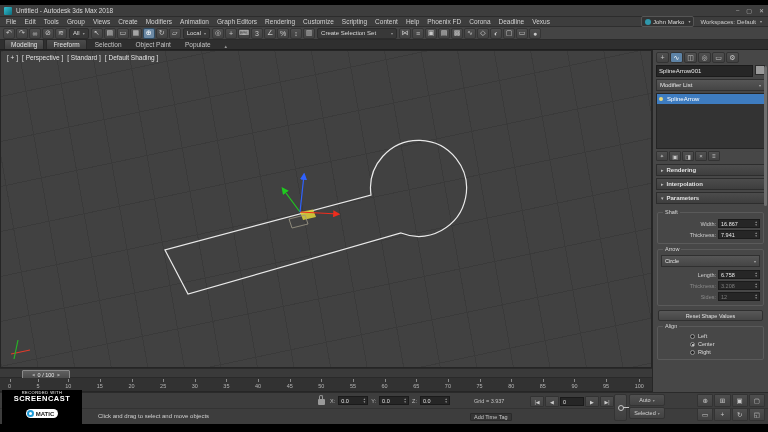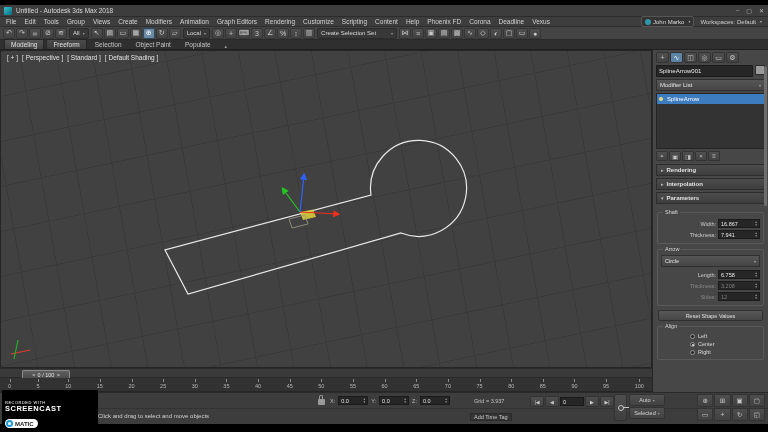--- a/index.html
+++ b/index.html
@@ -150,22 +150,22 @@
   .modecol{display:flex;flex-direction:column;gap:1px;}
   .mode-btn{height:12px;min-width:36px;background:linear-gradient(#505050,#424242);border:1px solid #333;
     border-radius:2px;font-size:5.5px;color:#d6d6d6;display:flex;align-items:center;justify-content:center;gap:2px;box-sizing:border-box;}
   .mode-btn::after{content:"▾";font-size:4px;color:#999;}
   .nav{position:absolute;right:3px;top:394px;width:68px;height:27px;display:grid;
     grid-template-columns:repeat(4,1fr);gap:1px;z-index:4;}
   .nav-btn{display:flex;align-items:center;justify-content:center;font-size:6.5px;color:#c9c9c9;
     background:linear-gradient(#4e4e4e,#414141);border:1px solid #333;border-radius:1px;box-sizing:border-box;}
 
   
-  .watermark{position:absolute;left:2px;top:390px;width:96px;height:34px;background:#000;z-index:9;
-    padding:10px 3px;box-sizing:border-box;}
+  .watermark{position:absolute;left:2px;top:390px;width:80px;height:34px;background:#000;z-index:9;
+    padding:0 3px;box-sizing:border-box;text-align:center;}
   .wm-line1{font-size:4px;letter-spacing:.5px;color:#fff;}
   .wm-line2{font-size:7.5px;font-weight:bold;letter-spacing:.5px;color:#fff;line-height:8px;}
   .wm-pill{margin-top:2px;display:inline-flex;align-items:center;gap:2px;background:#fff;border-radius:5px;
     padding:0 4px 0 1px;height:9px;}
   .wm-o{width:7px;height:7px;border-radius:50%;background:#1d9bd8;position:relative;}
   .wm-o::after{content:"";position:absolute;left:2px;top:2px;width:3px;height:3px;border-radius:50%;background:#fff;}
   .wm-brand{font-size:6px;font-weight:bold;color:#1a1a1a;}
 </style>
 </head>
 <body>

